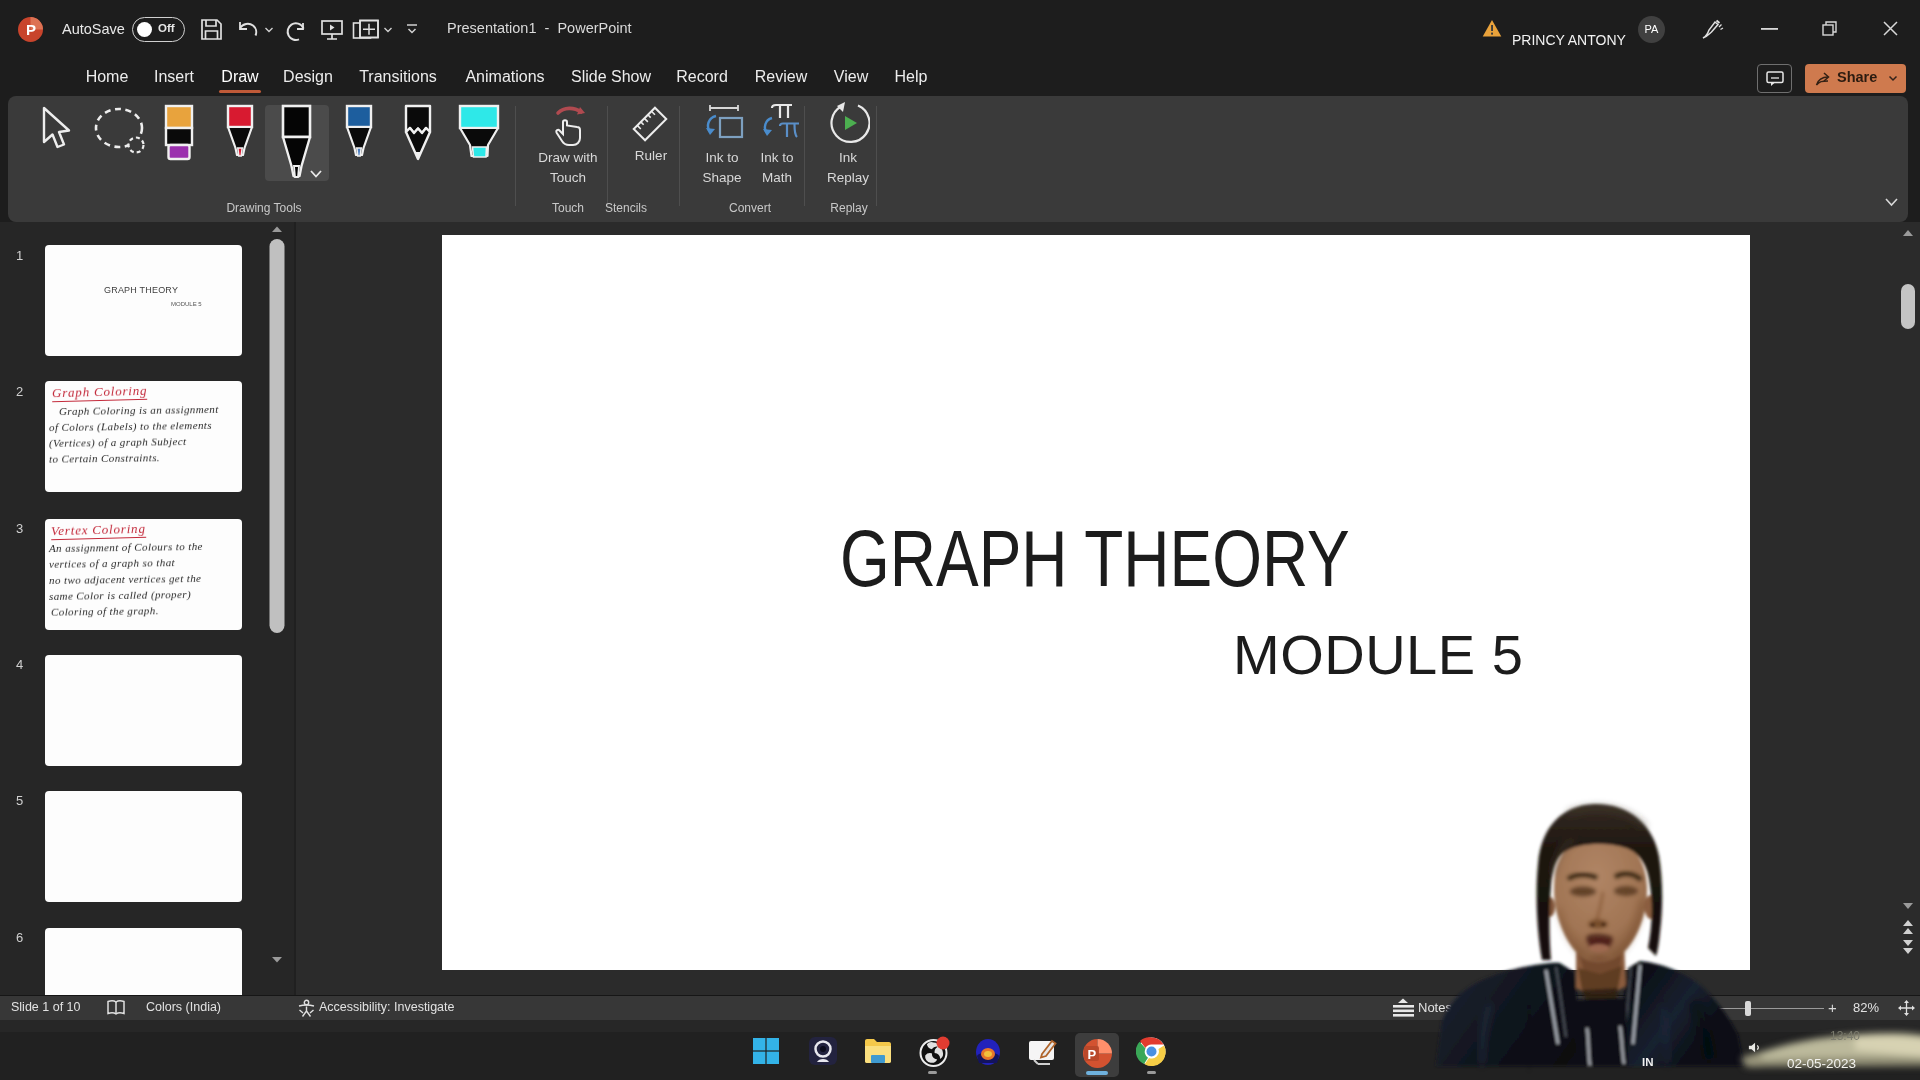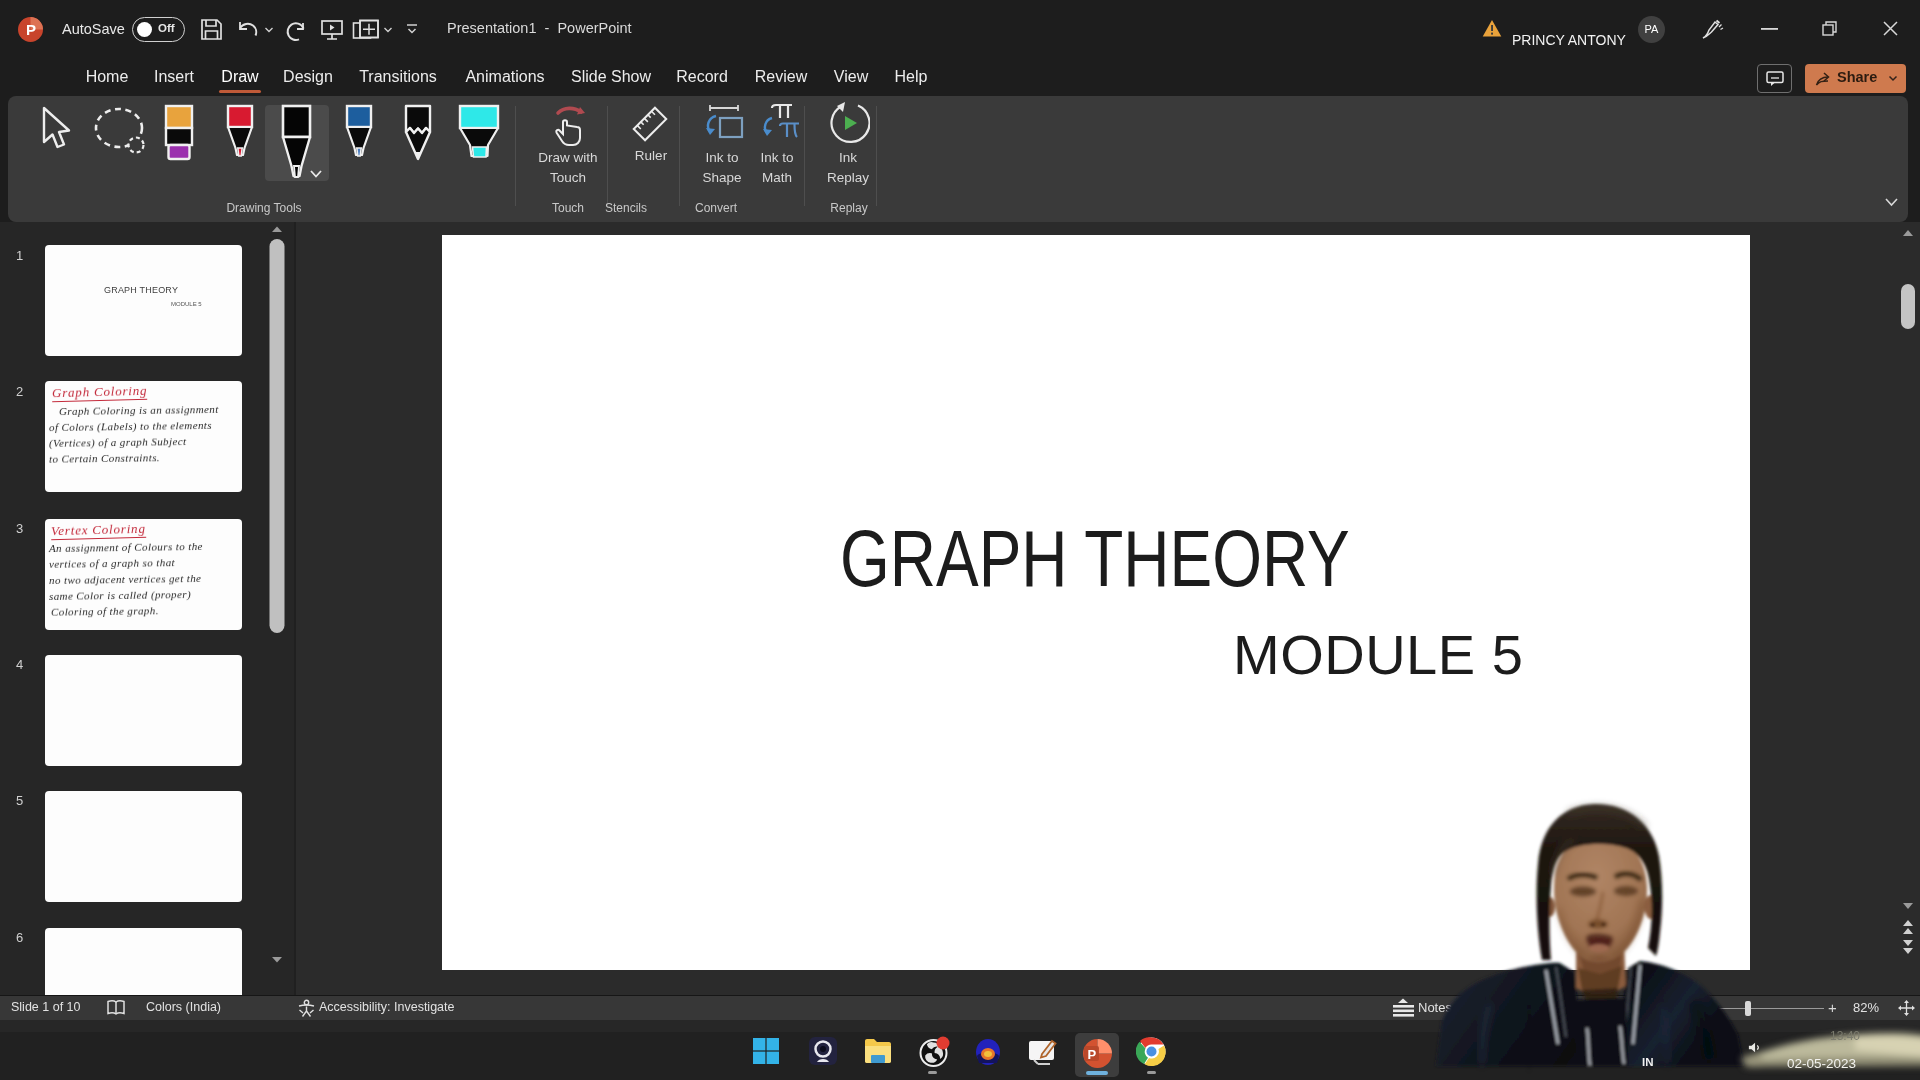--- a/index.html
+++ b/index.html
@@ -235,21 +235,21 @@
     </svg>
     <div class="rlabel" style="left:714px;top:52px;line-height:20px;">Ink to<br>Shape</div>
 
     <svg class="abs" style="left:750px;top:6px" width="44" height="42" viewBox="0 0 44 42">
       <path d="M14 6 C14 4 16 3 18 3 H34 M22 4 V16 M30 4 V16" stroke="#e8e8e8" stroke-width="2.2" fill="none"></path>
       <path d="M22 24 C22 22.5 23.5 21.5 25 21.5 H41 M29 22.5 V35 M36.5 22.5 C36.5 29 37 33 39 35" stroke="#5a8fc8" stroke-width="2.2" fill="none"></path>
       <path d="M14 16 C7 18 5 26 9 31" fill="none" stroke="#4a8ccc" stroke-width="2.4"></path>
       <path d="M5 27 L9 34 L14 28 Z" fill="#4a8ccc"></path>
     </svg>
     <div class="rlabel" style="left:769px;top:52px;line-height:20px;">Ink to<br>Math</div>
-    <div class="glabel" style="left:708px;top:105px;text-align:right;">Convert</div>
+    <div class="glabel" style="left:742px;top:105px;text-align:right;">Convert</div>
     <div class="vsep" style="left:796px;"></div>
 
     <svg class="abs" style="left:820px;top:5px" width="42" height="44" viewBox="0 0 42 44">
       <path d="M13 5.5 A19 19 0 1 0 30 4.5" fill="none" stroke="#e8e8e8" stroke-width="2.2"></path>
       <path d="M17 1 L9 5 L15 11 Z" fill="#e8e8e8"></path>
       <path d="M17 15 L29 22 L17 29 Z" fill="#4caf50"></path>
     </svg>
     <div class="rlabel" style="left:840px;top:52px;line-height:20px;">Ink<br>Replay</div>
     <div class="glabel" style="left:841px;top:105px;">Replay</div>
     <div class="vsep" style="left:868px;"></div>

